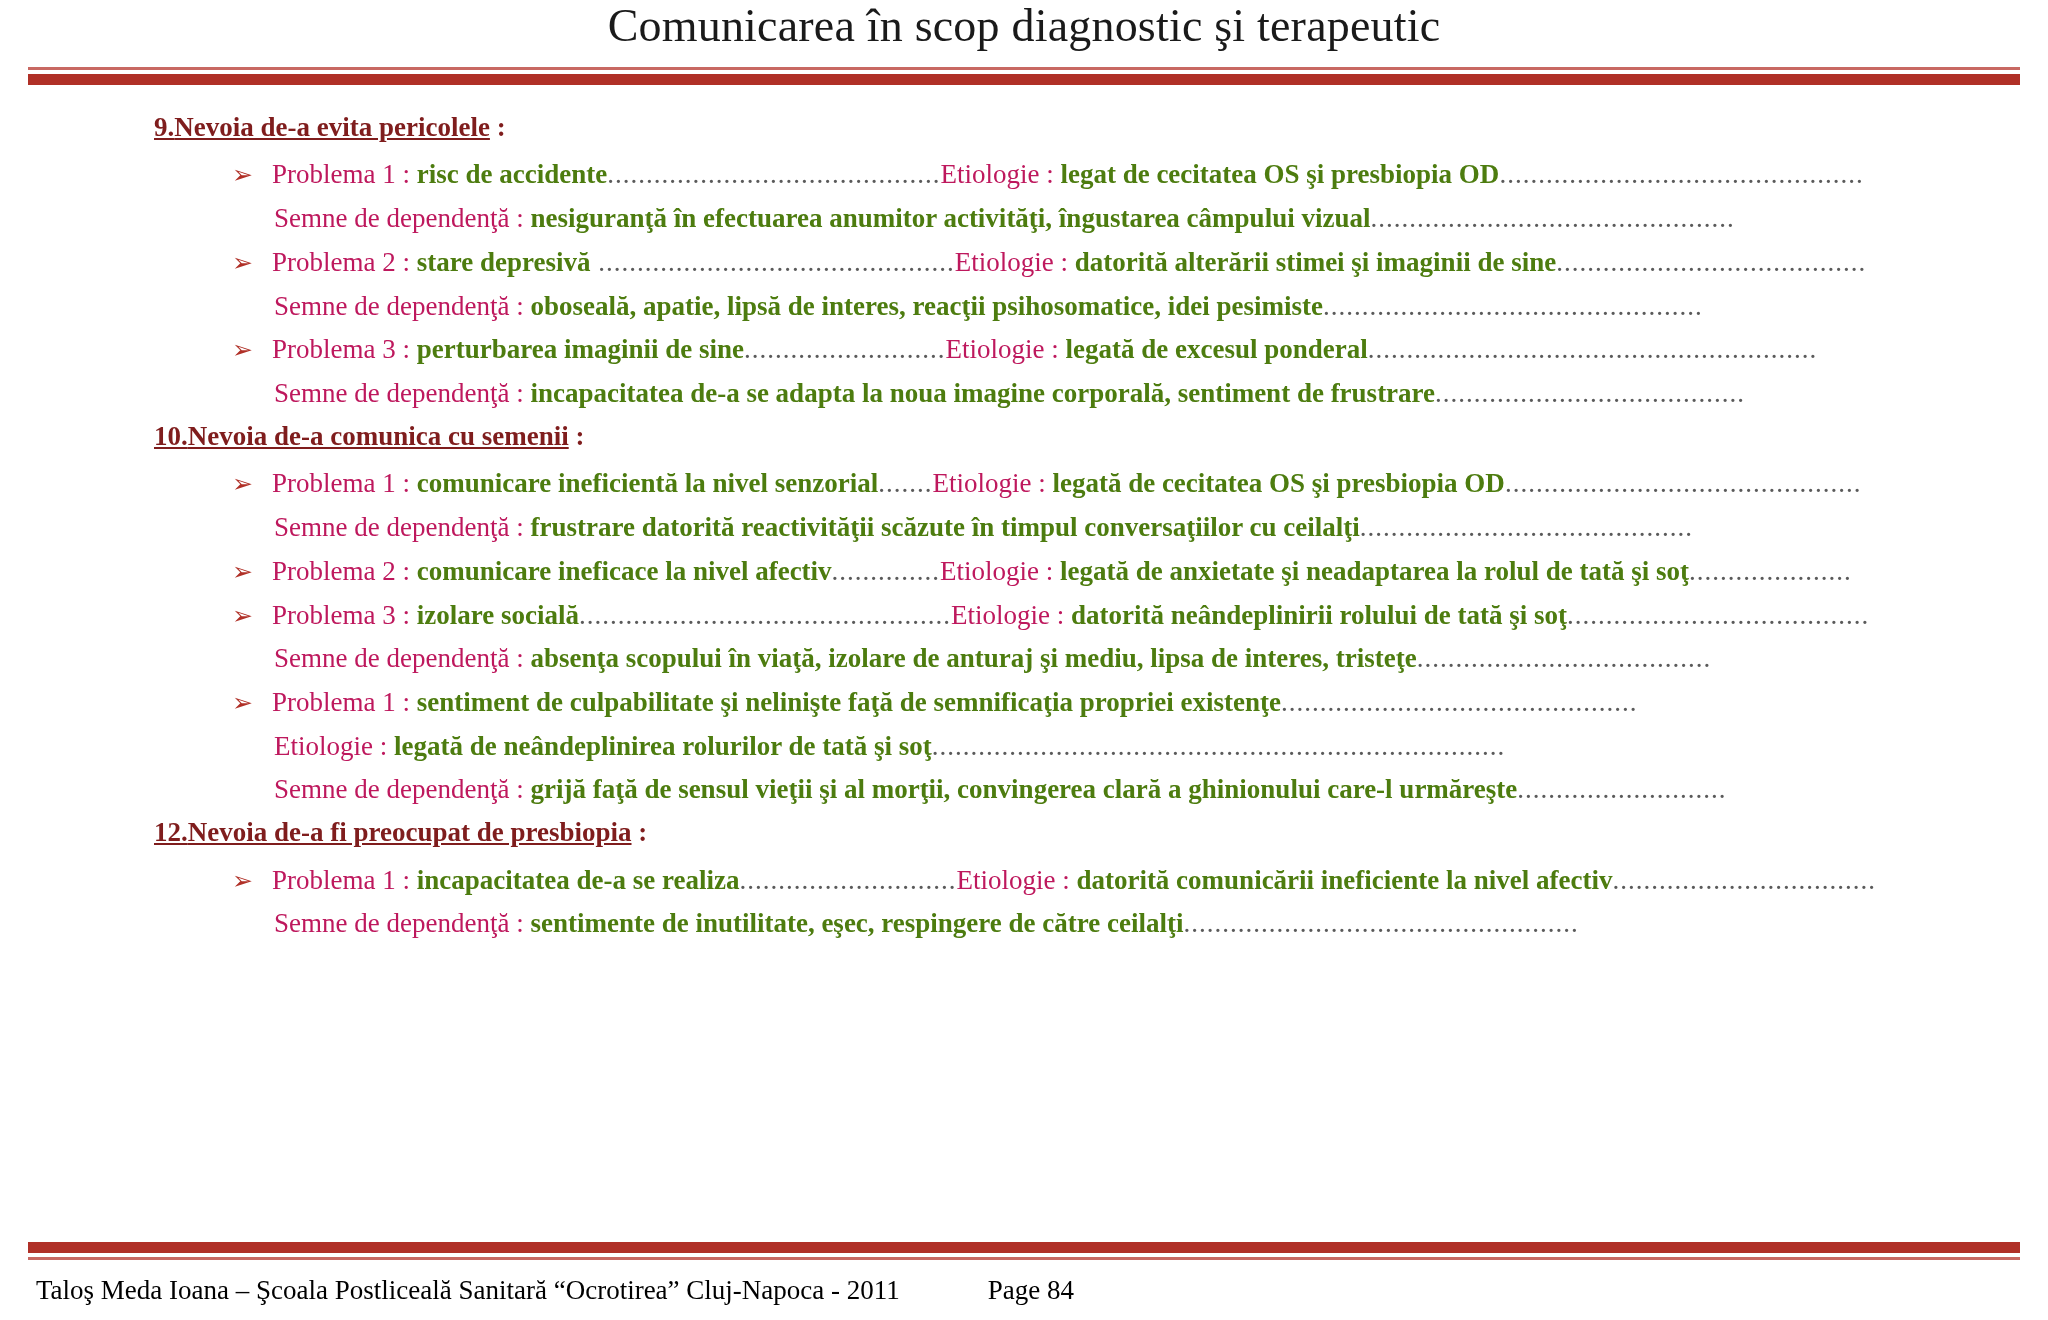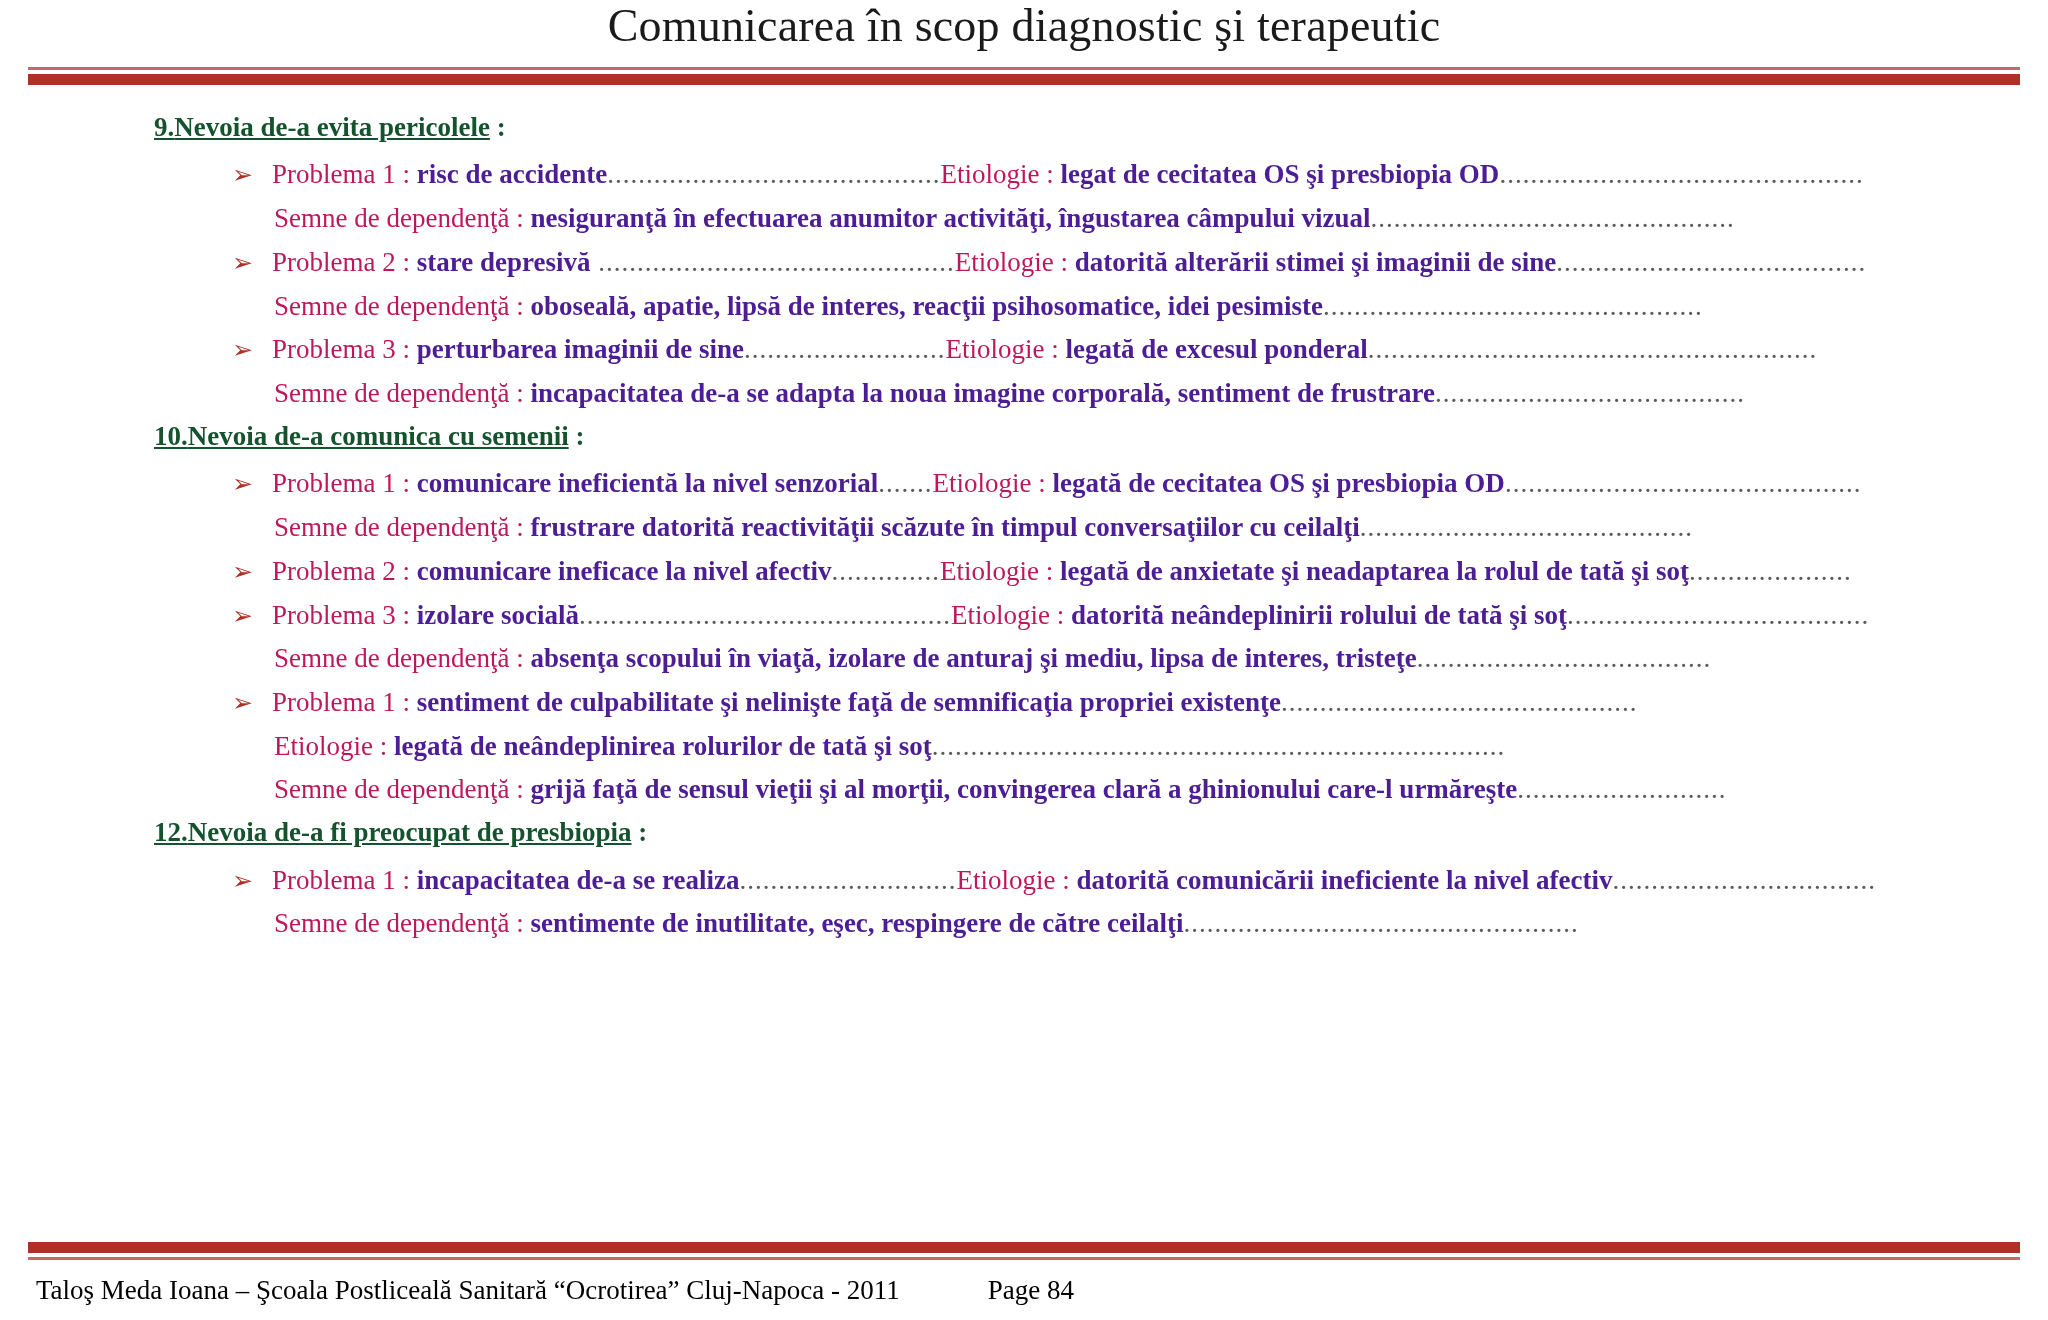--- a/index.html
+++ b/index.html
@@ -64,21 +64,21 @@
     box-sizing: border-box;
   }
 
   .need-heading {
     font-size: 27px;
     font-weight: bold;
     margin: 0 0 6px 0;
     padding-left: 118px;
     line-height: 1.5;
     white-space: nowrap;
-    color: #14532d;
+    color: #7f1d1d;
   }
   .need-heading .num { text-decoration: underline; }
   .need-heading .ttl { text-decoration: underline; }
   .need-heading .colon { text-decoration: none; font-weight: bold; }
 
   .line {
     font-size: 27px;
     line-height: 1.62;
     white-space: nowrap;
     color: #000;
@@ -92,21 +92,21 @@
     display: inline-block;
     width: 40px;
     color: #b03027;
     font-size: 25px;
     font-weight: bold;
     font-family: "DejaVu Sans", sans-serif;
   }
 
   .lbl { color: #be185d; font-weight: normal; }
   .val {
-    color: #4c1d95;
+    color: #4d7c0f;
     font-weight: bold;
   }
   .leader {
     color: #5a5a5a;
     letter-spacing: 1px;
     font-weight: normal;
   }
 
   
   .footer {

